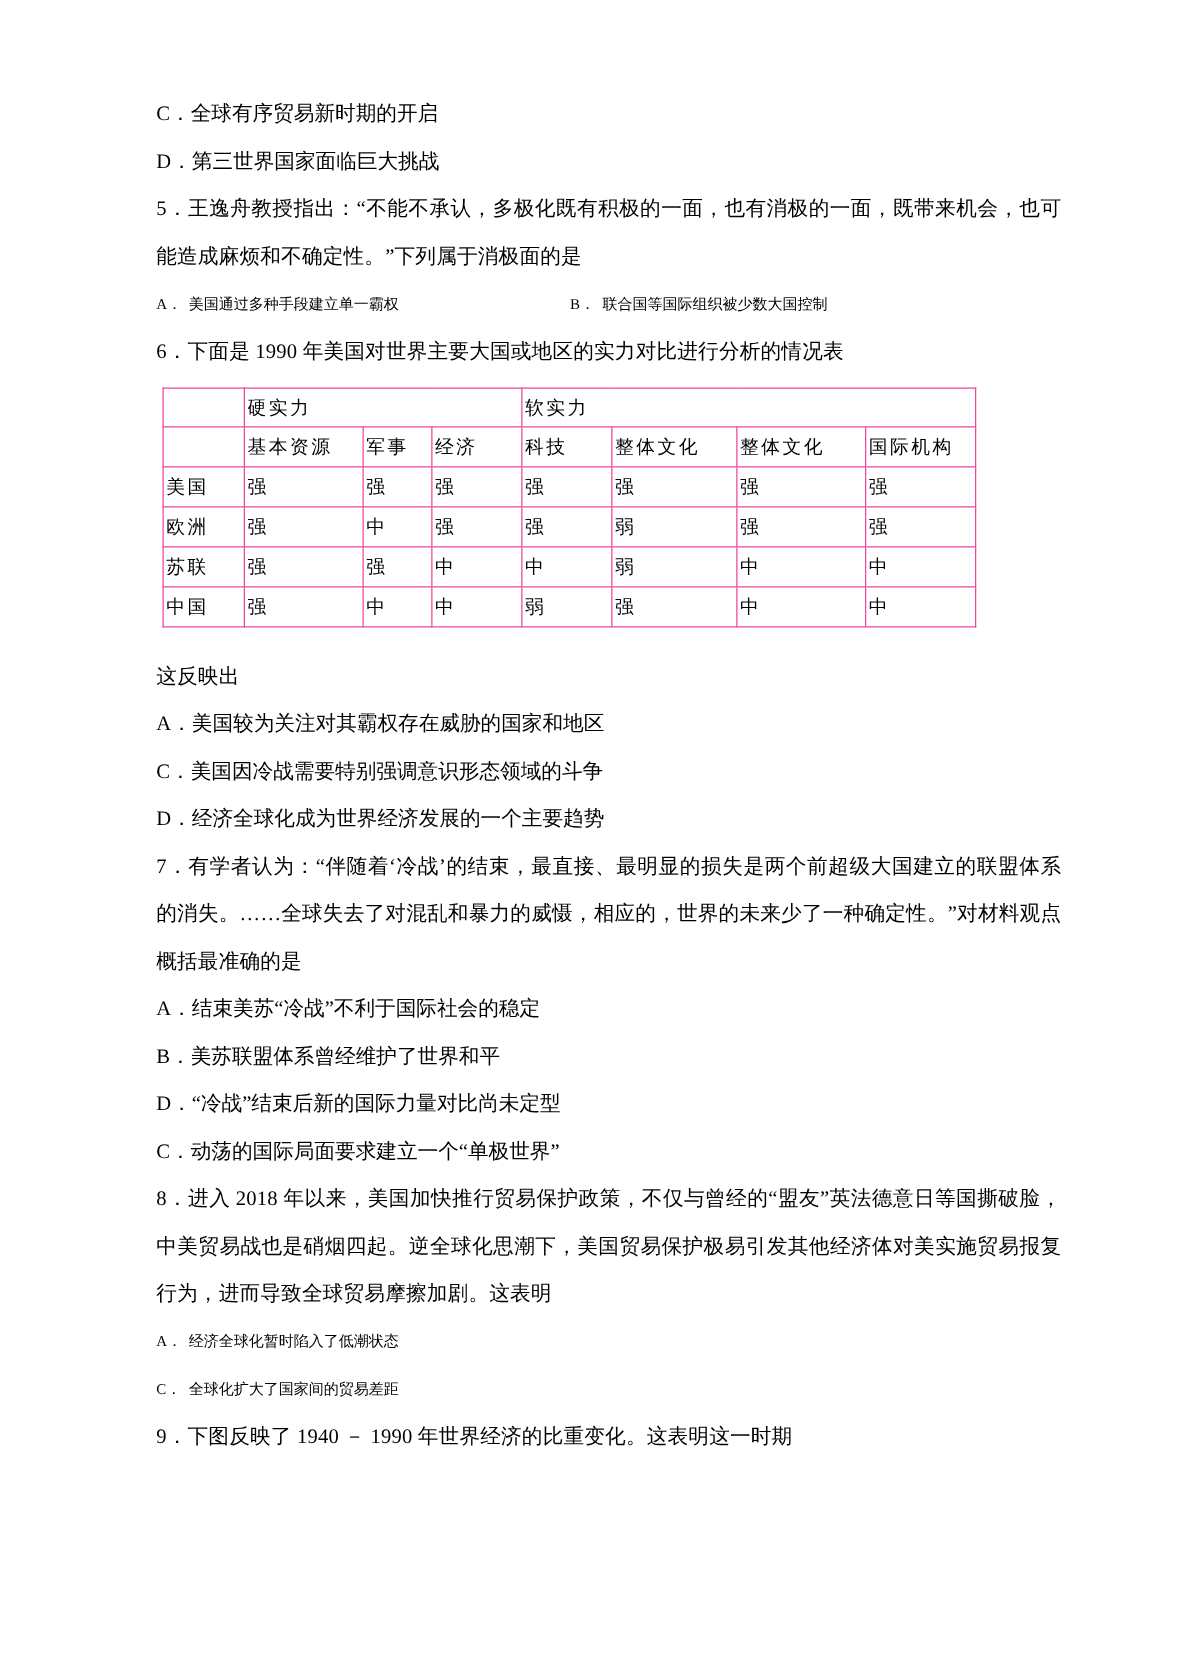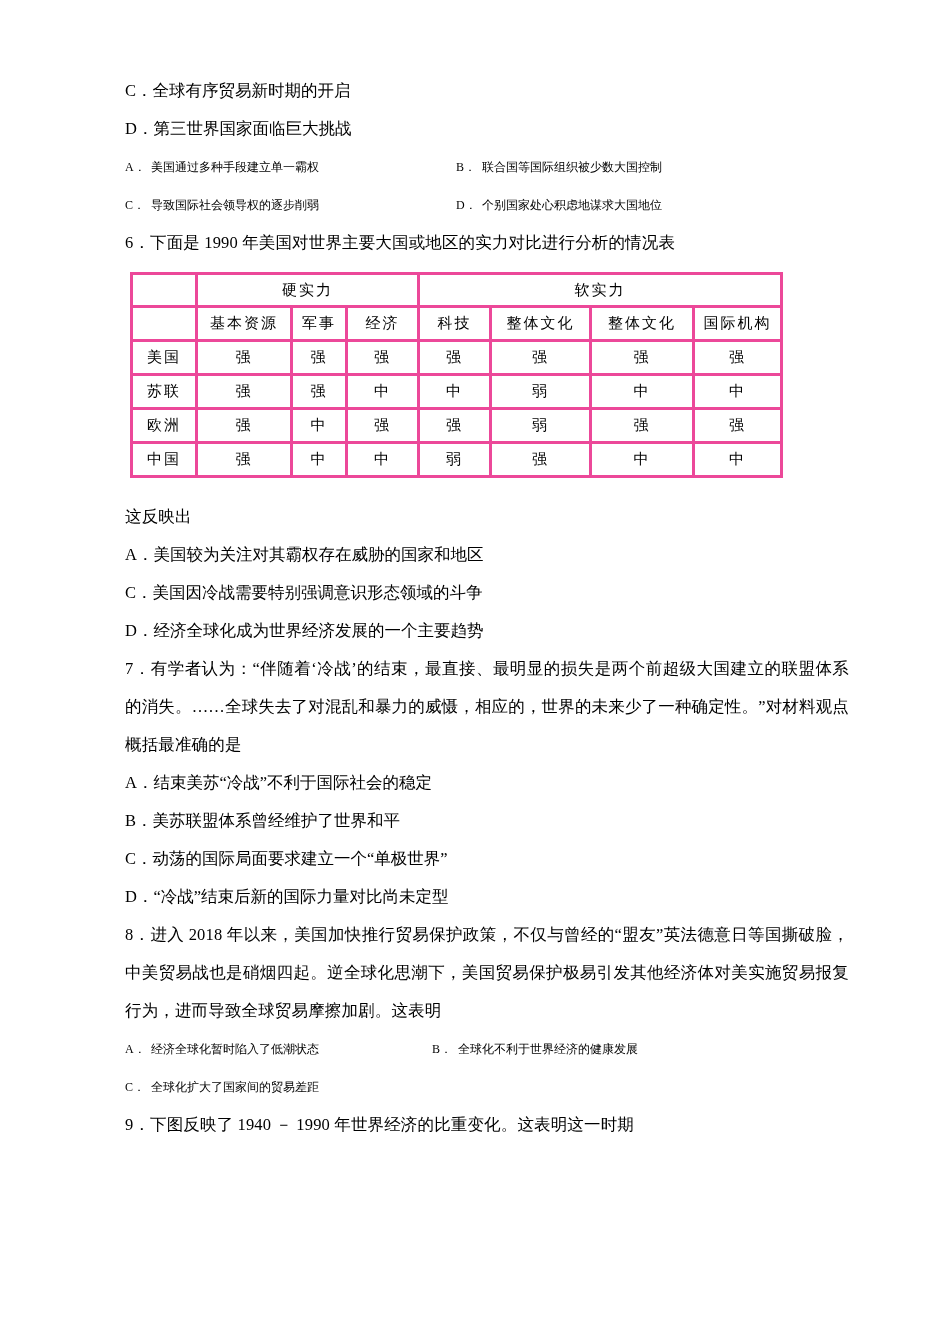--- a/index.html
+++ b/index.html
@@ -74,22 +74,22 @@
     padding-left: 5px;
   }
   table.power {
     border-collapse: collapse;
     width: 650px;
     table-layout: fixed;
     font-size: 15px;
     border: 1.6px solid #3a3a3a;
   }
   table.power td {
-    border: 3px solid #ec4899;
-    text-align: center;
+    border: 1px solid #ec4899;
+    text-align: left;
     vertical-align: middle;
     height: 31px;
     padding: 0 2px;
     letter-spacing: 2px;
     font-family: Liberation Serif, serif;
   }
   table.power tr.hdr-top td {
     height: 30px;
   }
   table.power td.blank {
@@ -113,27 +113,24 @@
 <div class="page">
   <div class="content">
 
     <div class="opt-line">
       <span class="lbl">C．</span><span>全球有序贸易新时期的开启</span>
     </div>
     <div class="opt-line">
       <span class="lbl">D．</span><span>第三世界国家面临巨大挑战</span>
     </div>
 
+    <div class="para stem">5．王逸舟教授指出：“不能不承认，多极化既有积极的一面，也有消极的一面，既带来机会，也可能造成麻烦和不确定性。”下列属于消极面的是</div>
     <div class="opt-two">
       <span class="lbl">A．</span><span>美国通过多种手段建立单一霸权</span>
       <span class="col2"><span class="lbl">B．</span><span>联合国等国际组织被少数大国控制</span></span>
-    </div>
-    <div class="opt-two">
-      <span class="lbl">C．</span><span>导致国际社会领导权的逐步削弱</span>
-      <span class="col2"><span class="lbl">D．</span><span>个别国家处心积虑地谋求大国地位</span></span>
     </div>
 
     <div class="para stem">6．下面是 1990 年美国对世界主要大国或地区的实力对比进行分析的情况表</div>
 
     <div class="tbl-wrap">
       <table class="power">
         <colgroup>
           <col class="c0">
             <col class="c1">
             <col class="c2">
@@ -163,38 +160,38 @@
             <td>美国</td>
             <td>强</td>
             <td>强</td>
             <td>强</td>
             <td>强</td>
             <td>强</td>
             <td>强</td>
             <td>强</td>
           </tr>
           <tr>
+            <td>欧洲</td>
+            <td>强</td>
+            <td>中</td>
+            <td>强</td>
+            <td>强</td>
+            <td>弱</td>
+            <td>强</td>
+            <td>强</td>
+          </tr>
+          <tr>
             <td>苏联</td>
             <td>强</td>
             <td>强</td>
             <td>中</td>
             <td>中</td>
             <td>弱</td>
             <td>中</td>
             <td>中</td>
-          </tr>
-          <tr>
-            <td>欧洲</td>
-            <td>强</td>
-            <td>中</td>
-            <td>强</td>
-            <td>强</td>
-            <td>弱</td>
-            <td>强</td>
-            <td>强</td>
           </tr>
           <tr>
             <td>中国</td>
             <td>强</td>
             <td>中</td>
             <td>中</td>
             <td>弱</td>
             <td>强</td>
             <td>中</td>
             <td>中</td>
@@ -217,30 +214,29 @@
     </div>
 
     <div class="para stem">7．有学者认为：“伴随着‘冷战’的结束，最直接、最明显的损失是两个前超级大国建立的联盟体系的消失。……全球失去了对混乱和暴力的威慑，相应的，世界的未来少了一种确定性。”对材料观点概括最准确的是</div>
     <div class="opt-line">
       <span class="lbl">A．</span><span>结束美苏“冷战”不利于国际社会的稳定</span>
     </div>
     <div class="opt-line">
       <span class="lbl">B．</span><span>美苏联盟体系曾经维护了世界和平</span>
     </div>
     <div class="opt-line">
+      <span class="lbl">D．</span><span>“冷战”结束后新的国际力量对比尚未定型</span>
+    </div>
+    <div class="opt-line">
       <span class="lbl">C．</span><span>动荡的国际局面要求建立一个“单极世界”</span>
-    </div>
-    <div class="opt-line">
-      <span class="lbl">D．</span><span>“冷战”结束后新的国际力量对比尚未定型</span>
     </div>
 
     <div class="para stem">8．进入 2018 年以来，美国加快推行贸易保护政策，不仅与曾经的“盟友”英法德意日等国撕破脸，中美贸易战也是硝烟四起。逆全球化思潮下，美国贸易保护极易引发其他经济体对美实施贸易报复行为，进而导致全球贸易摩擦加剧。这表明</div>
     <div class="opt-two narrow">
       <span class="lbl">A．</span><span>经济全球化暂时陷入了低潮状态</span>
-      <span class="col2"><span class="lbl">B．</span><span>全球化不利于世界经济的健康发展</span></span>
     </div>
     <div class="opt-two narrow">
       <span class="lbl">C．</span><span>全球化扩大了国家间的贸易差距</span>
     </div>
 
     <div class="para stem">9．下图反映了 1940 － 1990 年世界经济的比重变化。这表明这一时期</div>
 
   </div>
 </div>
 

